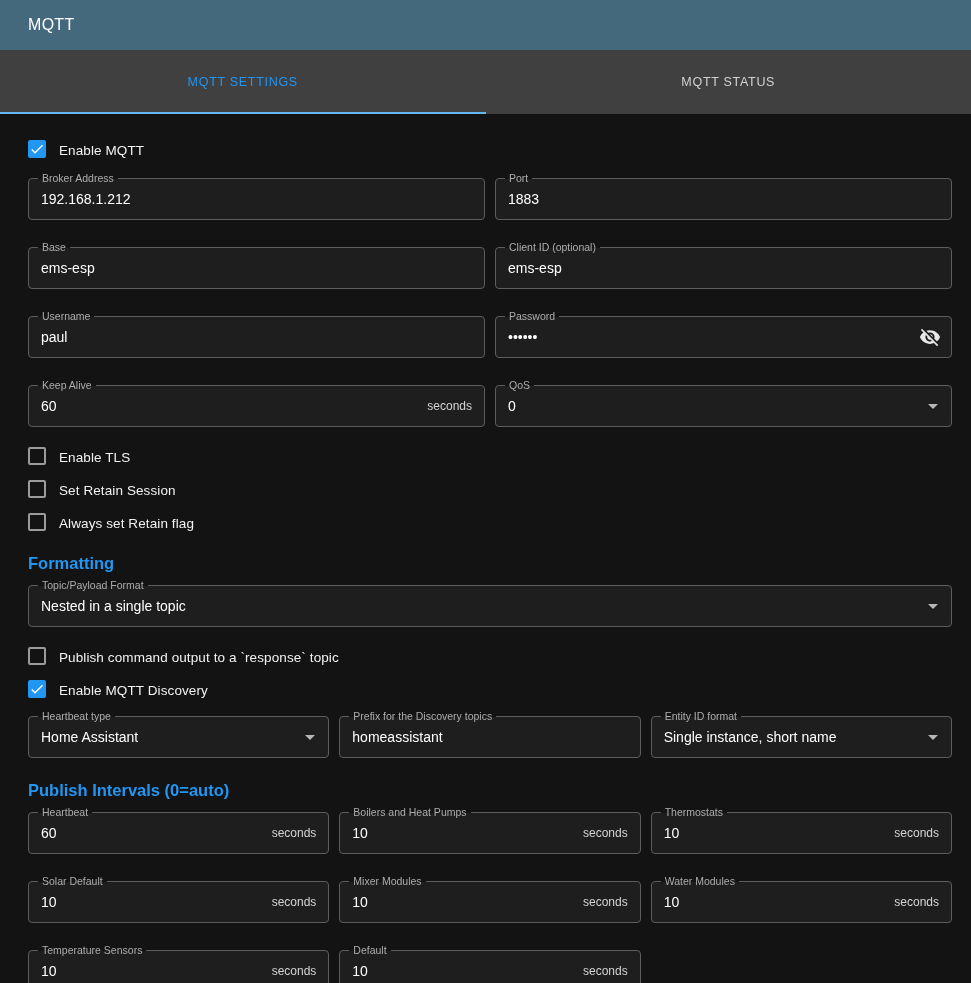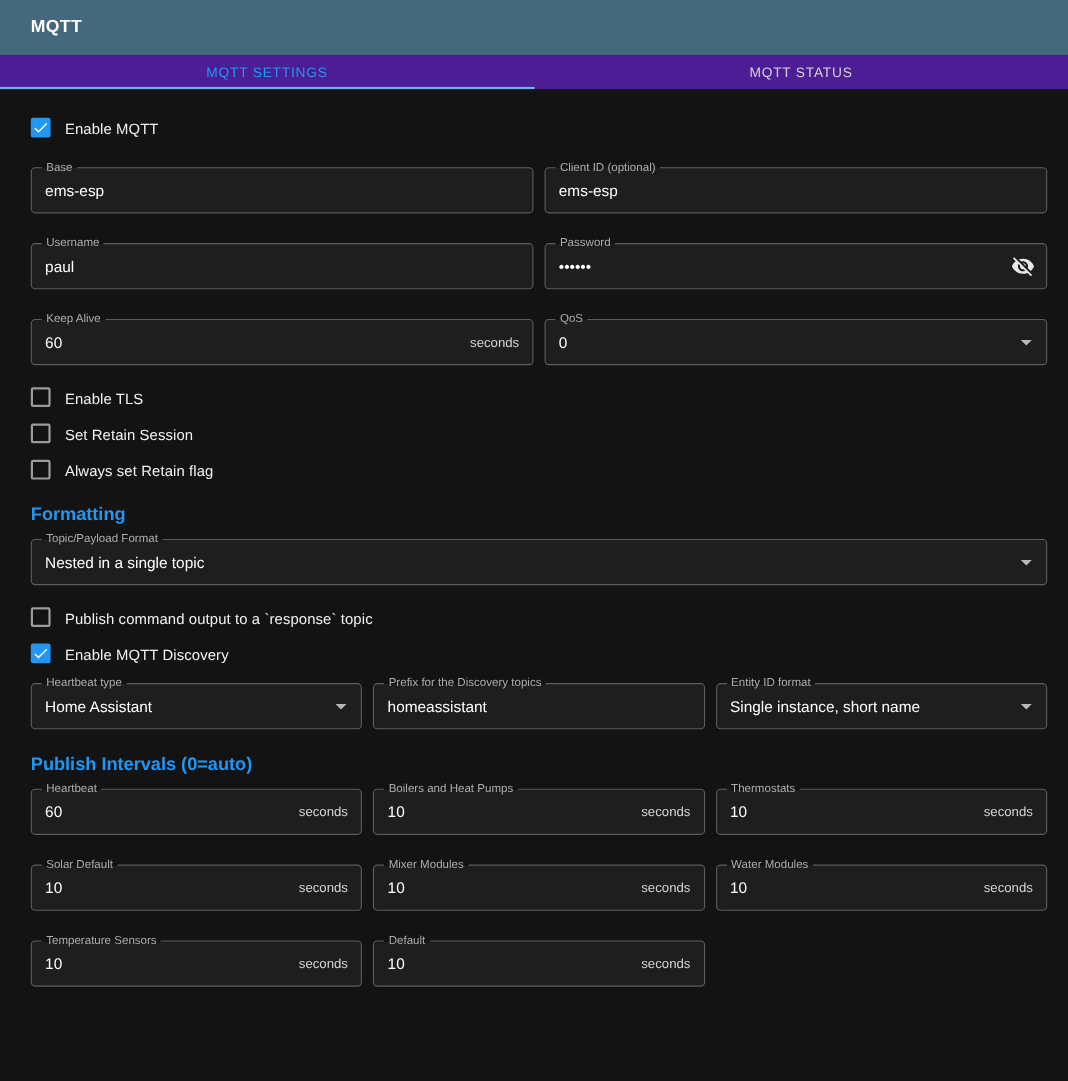--- a/index.html
+++ b/index.html
@@ -10,23 +10,23 @@
     color: #fff;
     font-family: "Liberation Sans", "DejaVu Sans", sans-serif;
     overflow: hidden;
   }
   .appbar {
     height: 50px;
     background: #44697c;
     display: flex; align-items: center;
     padding-left: 28px;
   }
-  .appbar-title { font-size: 16px; font-weight: 700; letter-spacing: .3px; color: #fff; }
-
-  .tabs { height: 31px; background: #4c1d95; display: flex; }
+  .appbar-title { font-size: 16px; font-weight: 400; letter-spacing: .3px; color: #fff; }
+
+  .tabs { height: 64px; background: #404040; display: flex; }
   .tab {
     flex: 1; display: flex; align-items: center; justify-content: center;
     font-size: 12.5px; font-weight: 500; letter-spacing: .7px;
     color: #d2d2d2; position: relative; cursor: pointer; text-transform: uppercase;
   }
   .tab.active { color: #2196f3; }
   .tab.active::after {
     content: ""; position: absolute; left: 0; right: 0; bottom: 0;
     height: 2px; background: #64b5f6;
   }
@@ -92,20 +92,30 @@
 
   <div class="cb-row top">
     <span class="cb checked">
         <svg width="16" height="16" viewBox="0 0 24 24">
           <path d="M9 16.2L4.8 12l-1.4 1.4L9 19 21 7l-1.4-1.4z" fill="#fff"></path>
         </svg>
       </span>
     <span class="cb-label">Enable MQTT</span>
   </div>
 
+  <div class="row2 first">
+    <div class="field">
+      <span class="flabel">Broker Address</span>
+      <input class="finput" value="192.168.1.212" style="">
+    </div>
+    <div class="field">
+      <span class="flabel">Port</span>
+      <input class="finput" value="1883" style="">
+    </div>
+  </div>
 
   <div class="row2">
     <div class="field">
       <span class="flabel">Base</span>
       <input class="finput" value="ems-esp" style="">
     </div>
     <div class="field">
       <span class="flabel">Client ID (optional)</span>
       <input class="finput" value="ems-esp" style="">
     </div>

